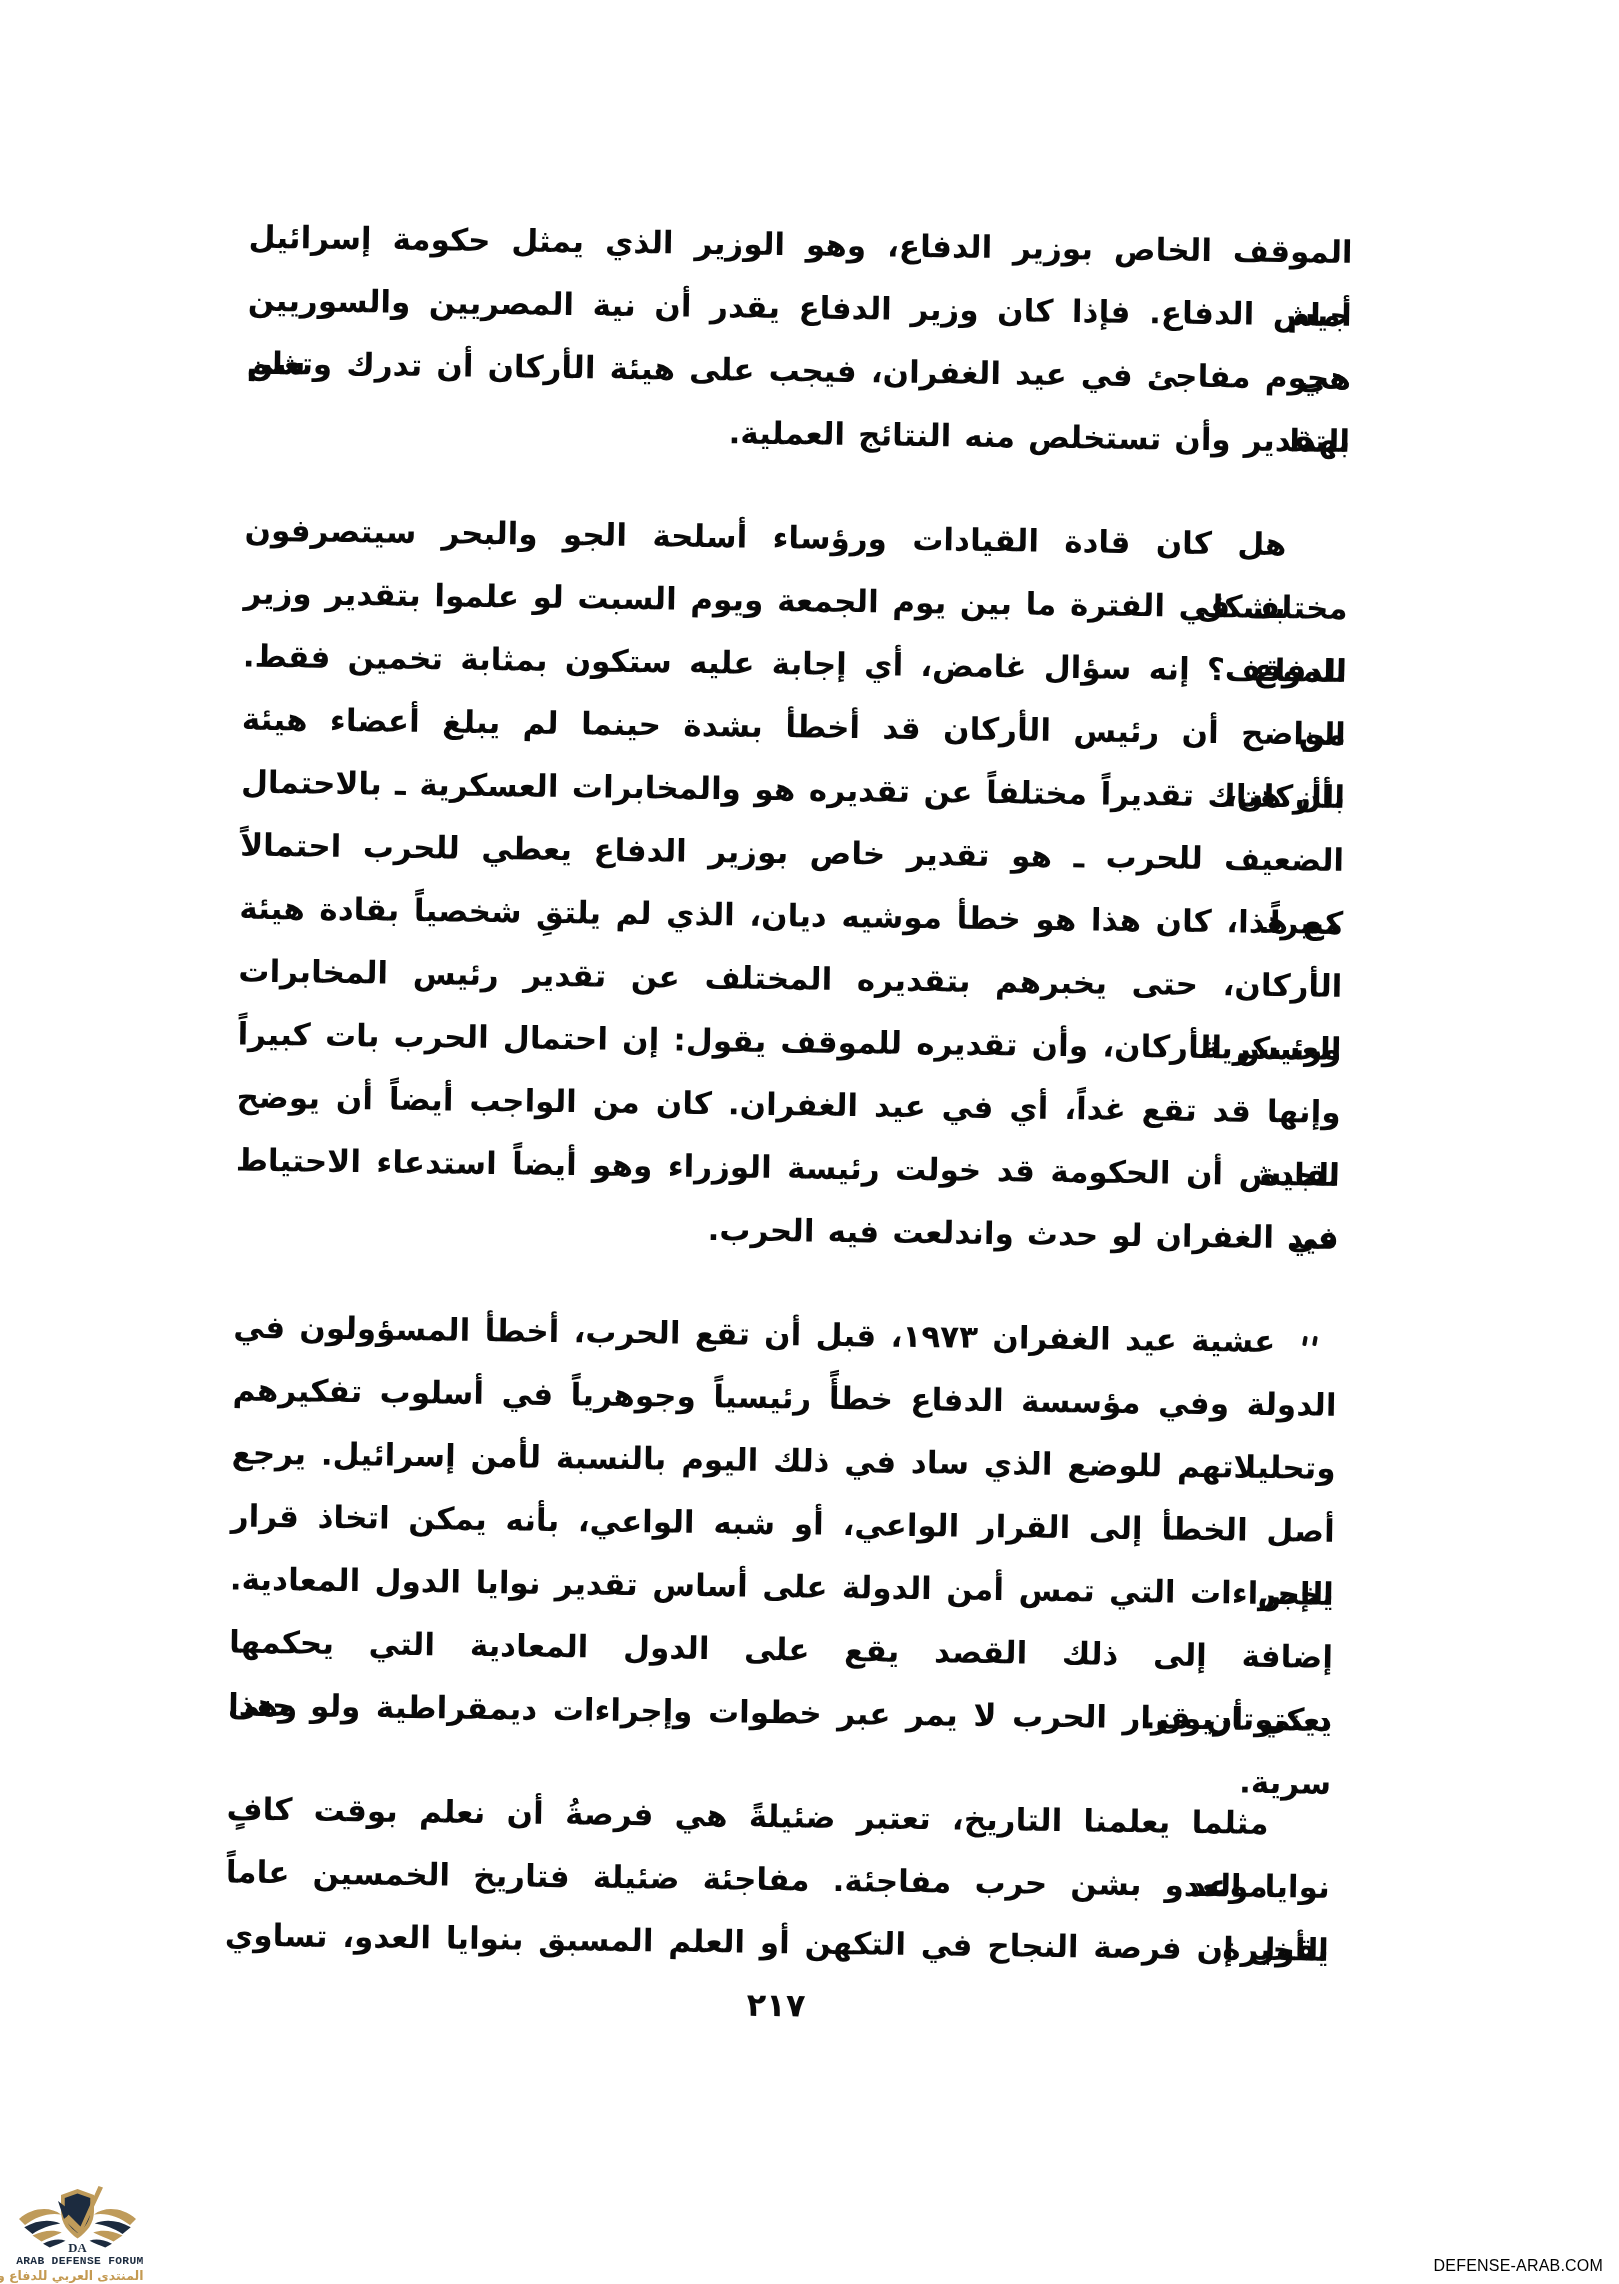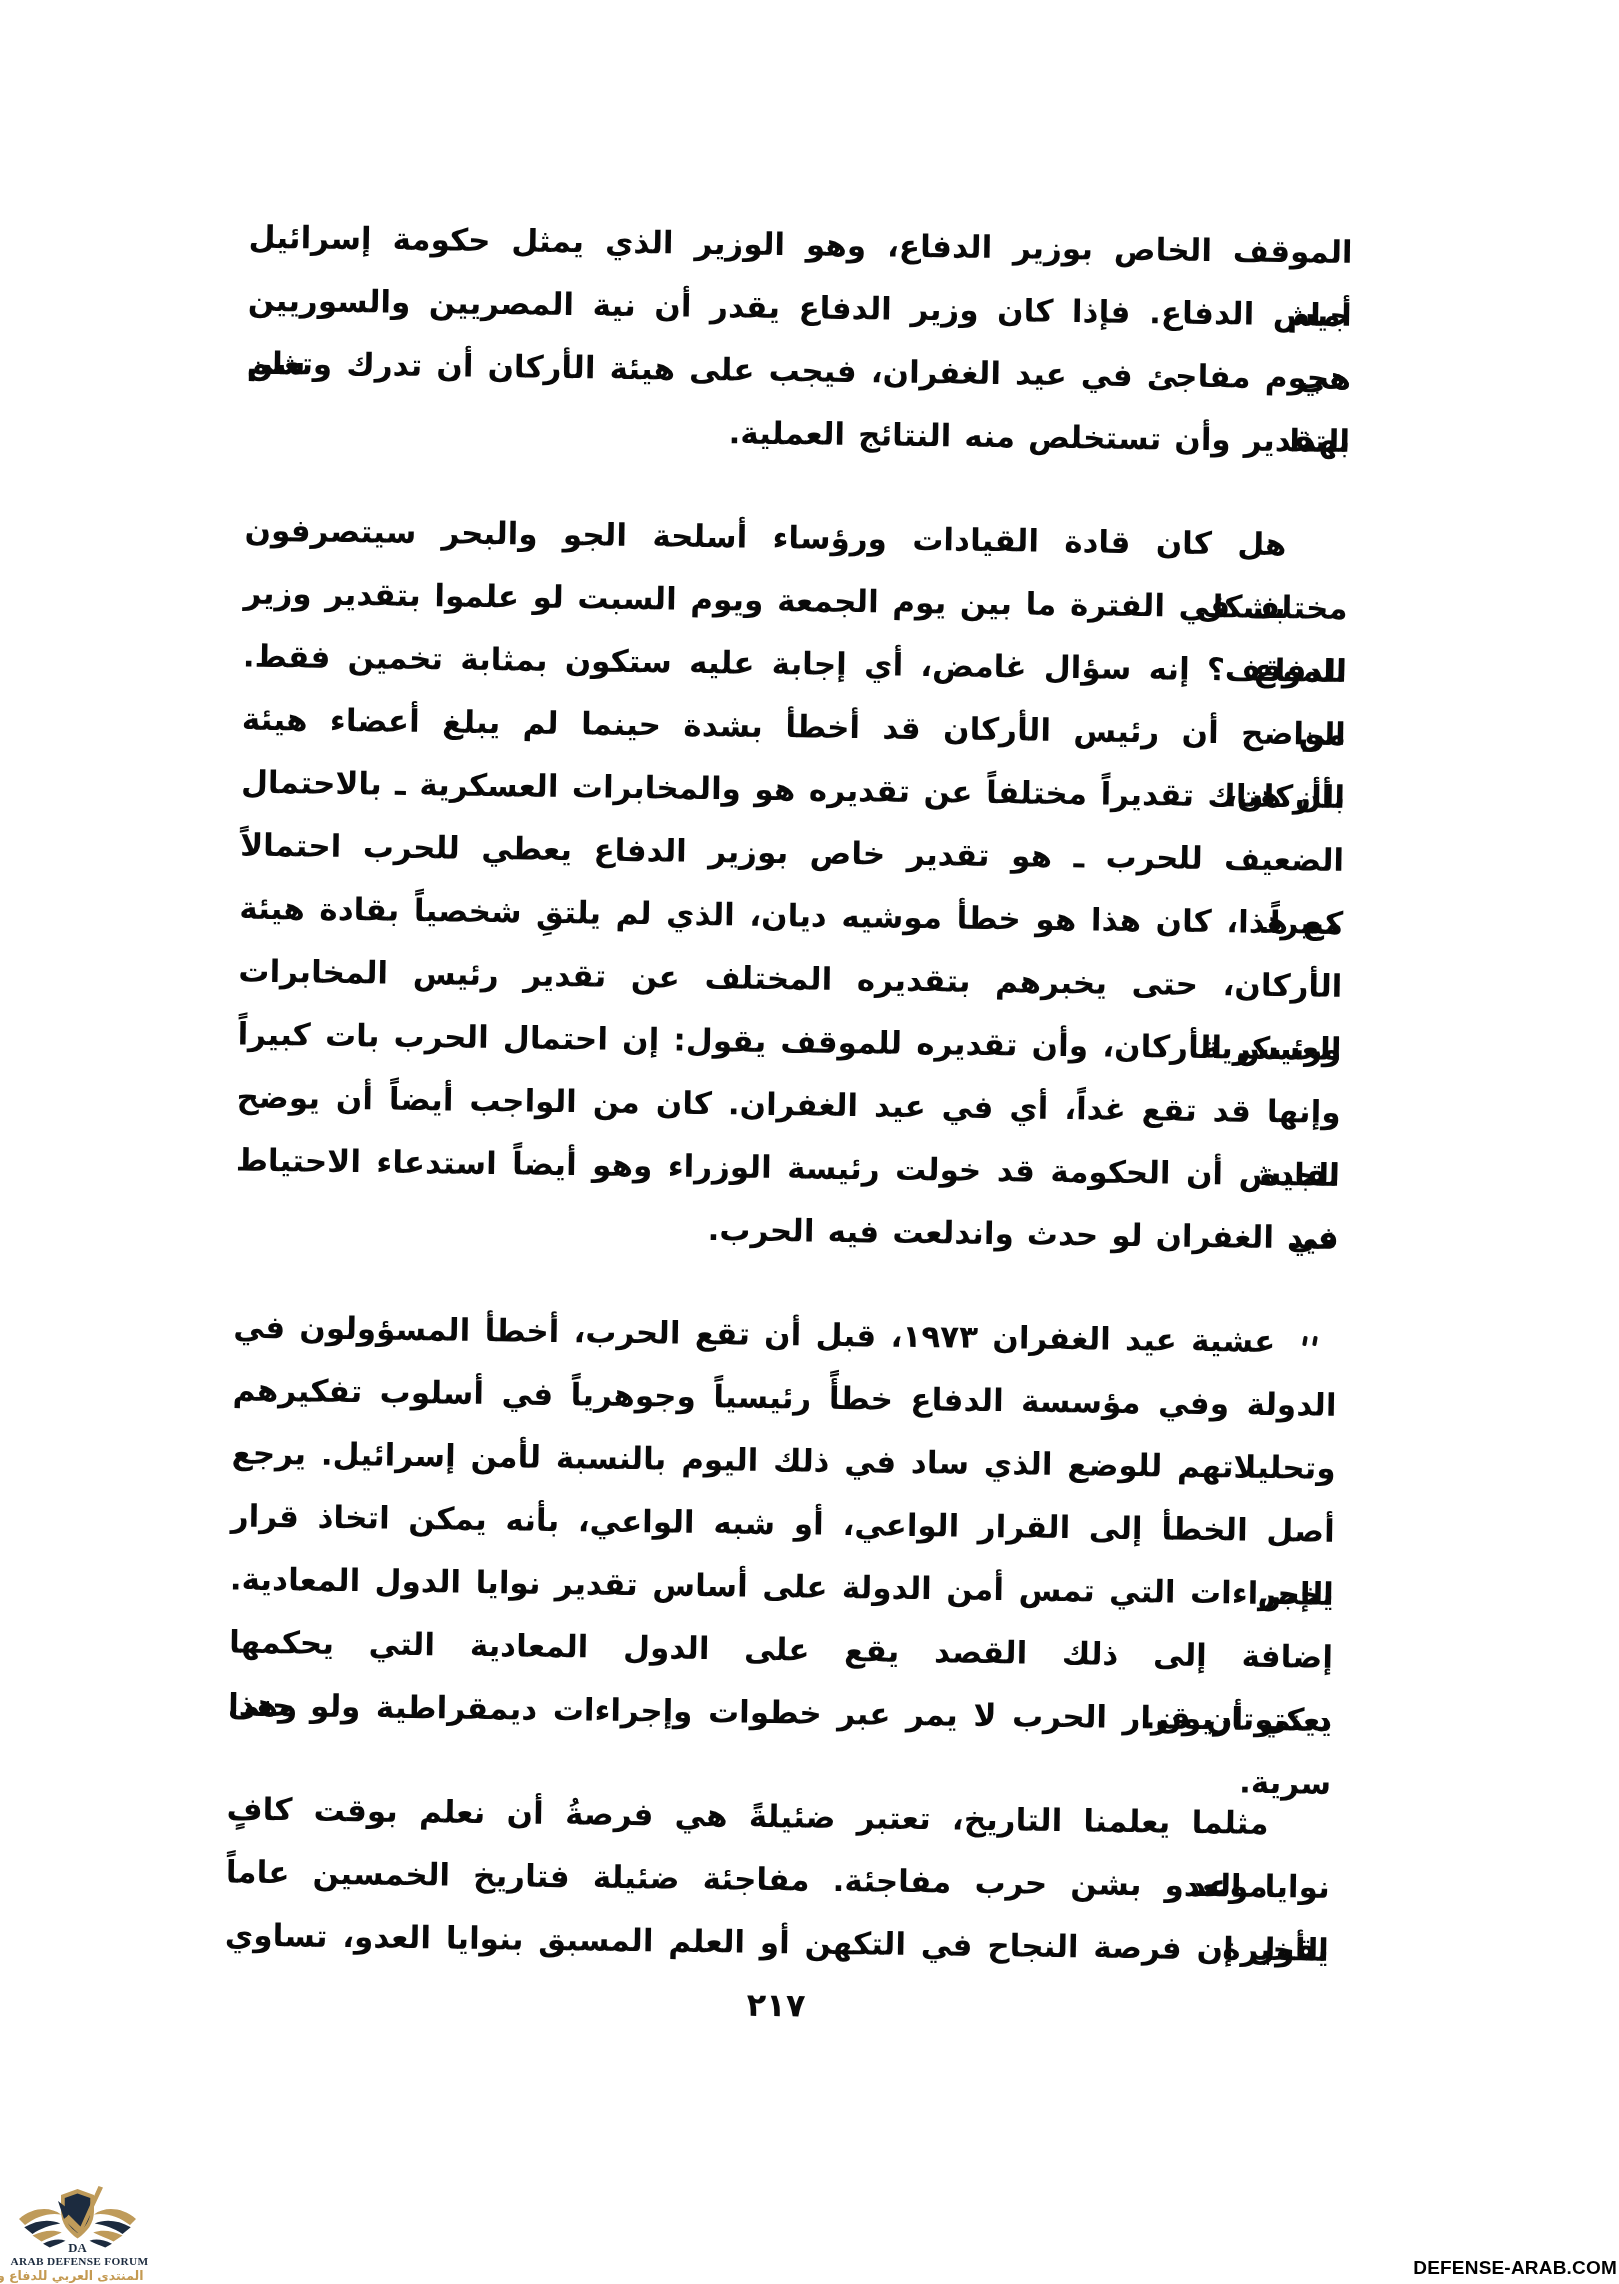--- a/index.html
+++ b/index.html
@@ -63,45 +63,45 @@
 
   
   .logo {
     position: absolute;
     left: 10.6px; top: 2186px;
     width: 133px;
     text-align: right;
   }
   .logo svg { display: block; margin: 0 auto; }
   .logo .brand-en {
-    font-family: Liberation Serif, serif;
+    font-family: Liberation Mono, monospace;
     font-weight: 700;
     font-size: 11.3px;
     letter-spacing: 0.3px;
     color: #1c2b3f;
     line-height: 13px;
     white-space: nowrap;
   }
   .logo .brand-ar {
     direction: rtl;
     font-family: "DejaVu Sans", sans-serif;
     font-weight: 700;
     font-size: 12.5px;
     color: #c49a52;
     line-height: 16.6px;
     white-space: nowrap;
   }
 
   
   .site {
     position: absolute;
-    right: 2px; top: 2257px;
+    right: 16px; top: 2257px;
     font-family: "Liberation Sans", sans-serif;
-    font-weight: 700;
-    font-size: 19px;
+    font-weight: 400;
+    font-size: 16px;
     letter-spacing: 0.2px;
     color: #000;
   }
 </style>
 </head>
 <body>
 
 <main class="textblock">
 
   <section class="para">

